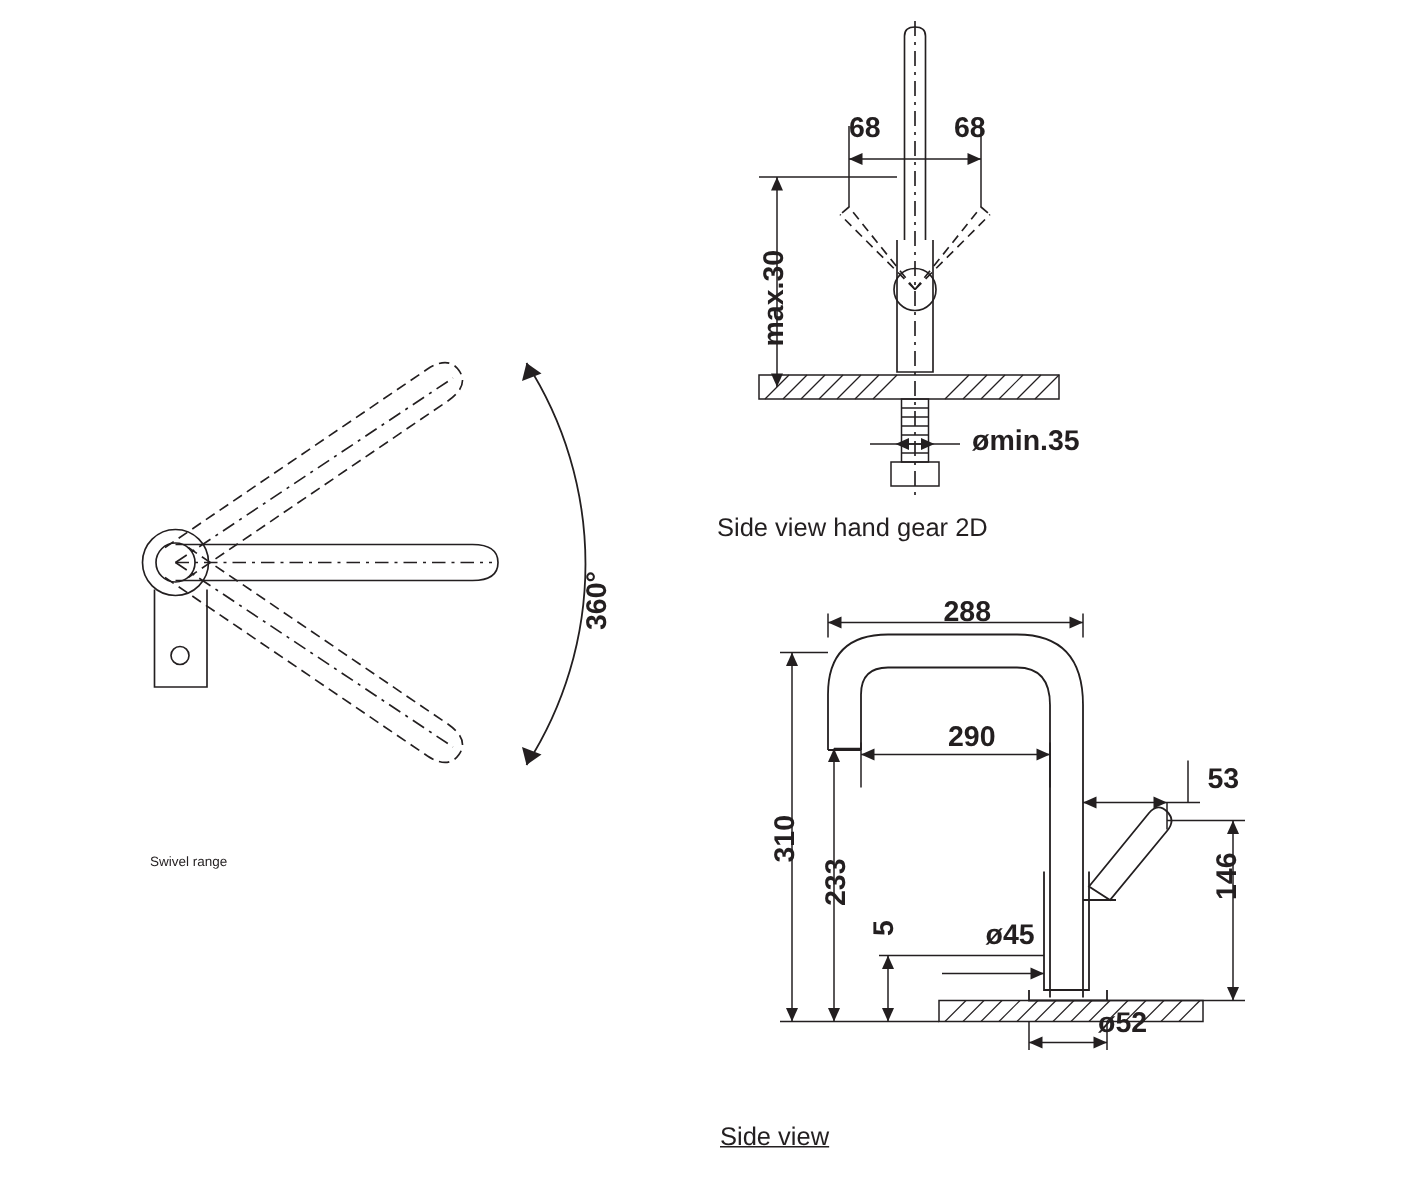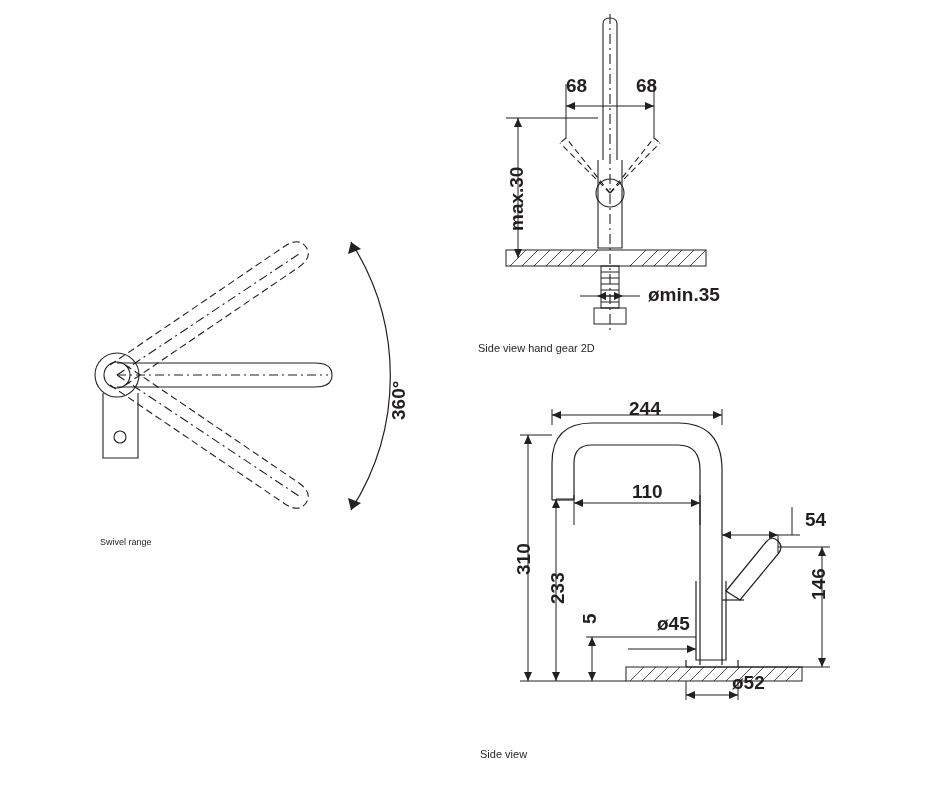--- a/index.html
+++ b/index.html
@@ -16,26 +16,27 @@
     width: 940px;
     height: 788px;
     background: #ffffff;
     overflow: hidden;
   }
   .panel {
     position: absolute;
   }
   .caption {
     position: absolute;
-    font-size: 11px;
+    font-size: 17px;
     color: #231f20;
     white-space: nowrap;
   }
   .caption.small {
     font-size: 9px;
+    margin-top: 32px;
   }
   .dimlabel {
     position: absolute;
     font-size: 19px;
     font-weight: bold;
     color: #231f20;
     white-space: nowrap;
   }
   .dimlabel.rot {
     transform-origin: 0 0;
@@ -259,25 +260,25 @@
       <path d="M196 254 l -9 -4 l 0 8 z" fill="#231f20" stroke="none"></path>
       <path d="M186 300 l 9 -4 l 0 8 z" fill="#231f20" stroke="none"></path>
       <path d="M238 300 l -9 -4 l 0 8 z" fill="#231f20" stroke="none"></path>
       <path d="M222 140 l 9 -4 l 0 8 z" fill="#231f20" stroke="none"></path>
       <path d="M278 140 l -9 -4 l 0 8 z" fill="#231f20" stroke="none"></path>
       <path d="M322 152 l -4 9 l 8 0 z" fill="#231f20" stroke="none"></path>
       <path d="M322 272 l -4 -9 l 8 0 z" fill="#231f20" stroke="none"></path>
     </svg>
   </div>
 
-  <div class="dimlabel" style="left:629px; top:398px;">244</div>
-  <div class="dimlabel" style="left:632px; top:481px;">110</div>
+  <div class="dimlabel" style="left:629px; top:398px;">288</div>
+  <div class="dimlabel" style="left:632px; top:481px;">290</div>
   <div class="dimlabel rot" style="left:513px; top:575px;">310</div>
   <div class="dimlabel rot" style="left:547px; top:604px;">233</div>
-  <div class="dimlabel" style="left:805px; top:509px;">54</div>
+  <div class="dimlabel" style="left:805px; top:509px;">53</div>
   <div class="dimlabel rot" style="left:808px; top:600px;">146</div>
   <div class="dimlabel rot" style="left:579px; top:624px;">5</div>
   <div class="dimlabel" style="left:657px; top:613px;">ø45</div>
   <div class="dimlabel" style="left:732px; top:672px;">ø52</div>
 
-  <div class="caption" style="left:480px; top:748px;">Side view</div>
+  <div class="caption" style="left:480px; top:748px;text-decoration:underline;">Side view</div>
 
 </div>
 
 </body></html>

